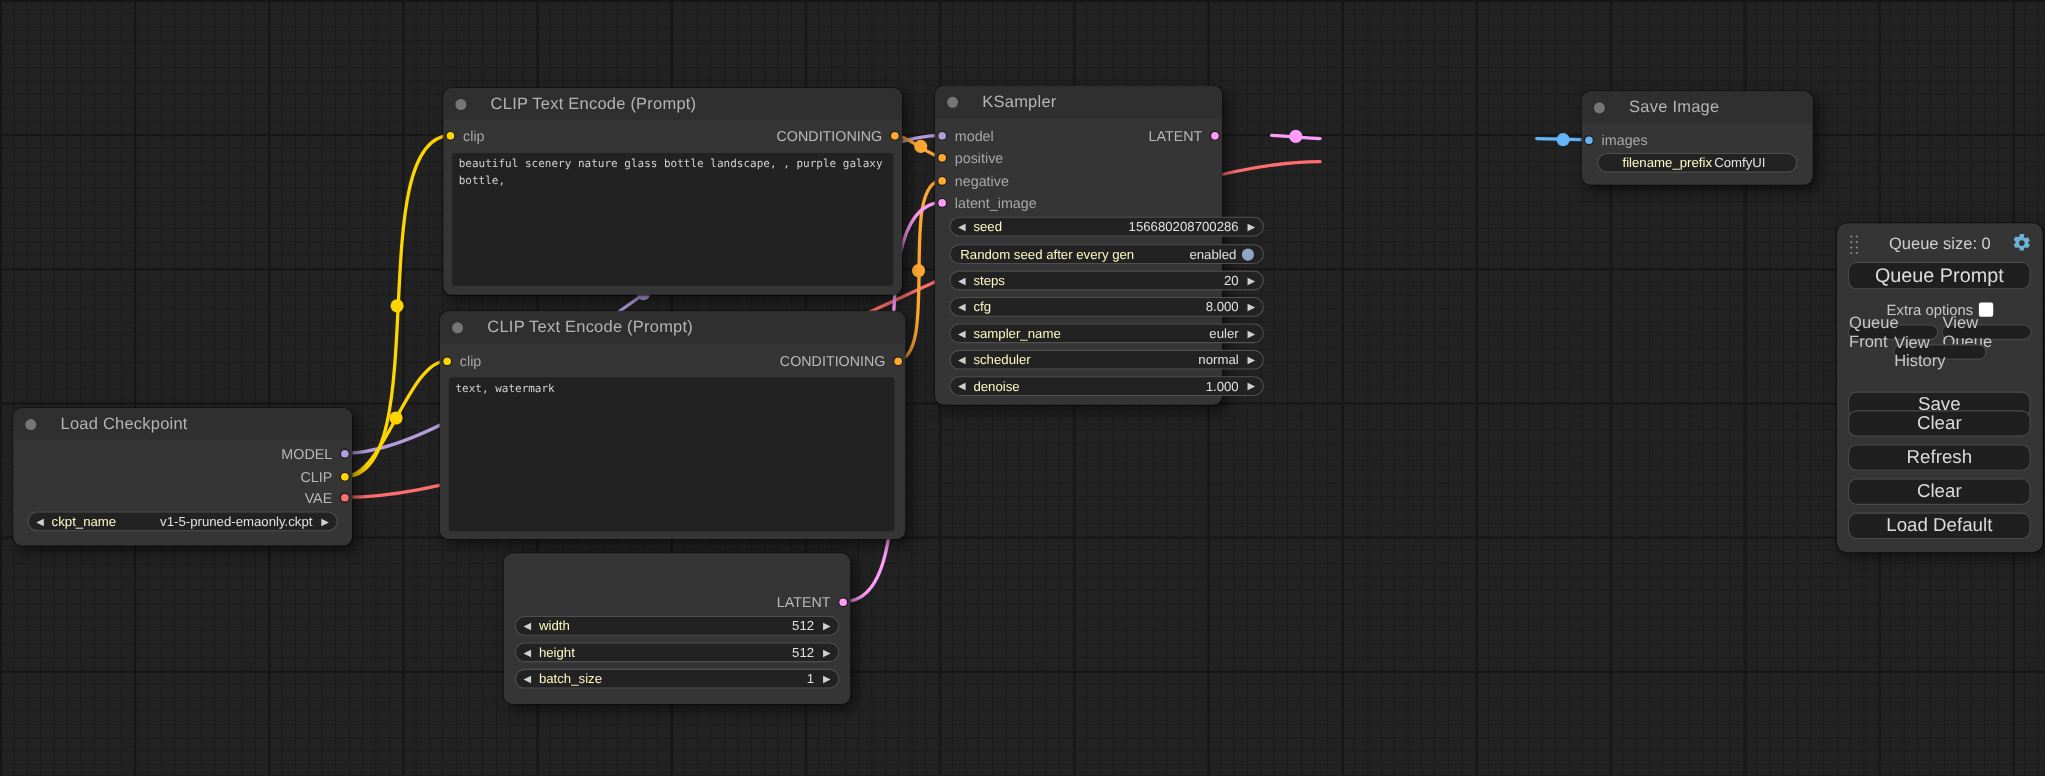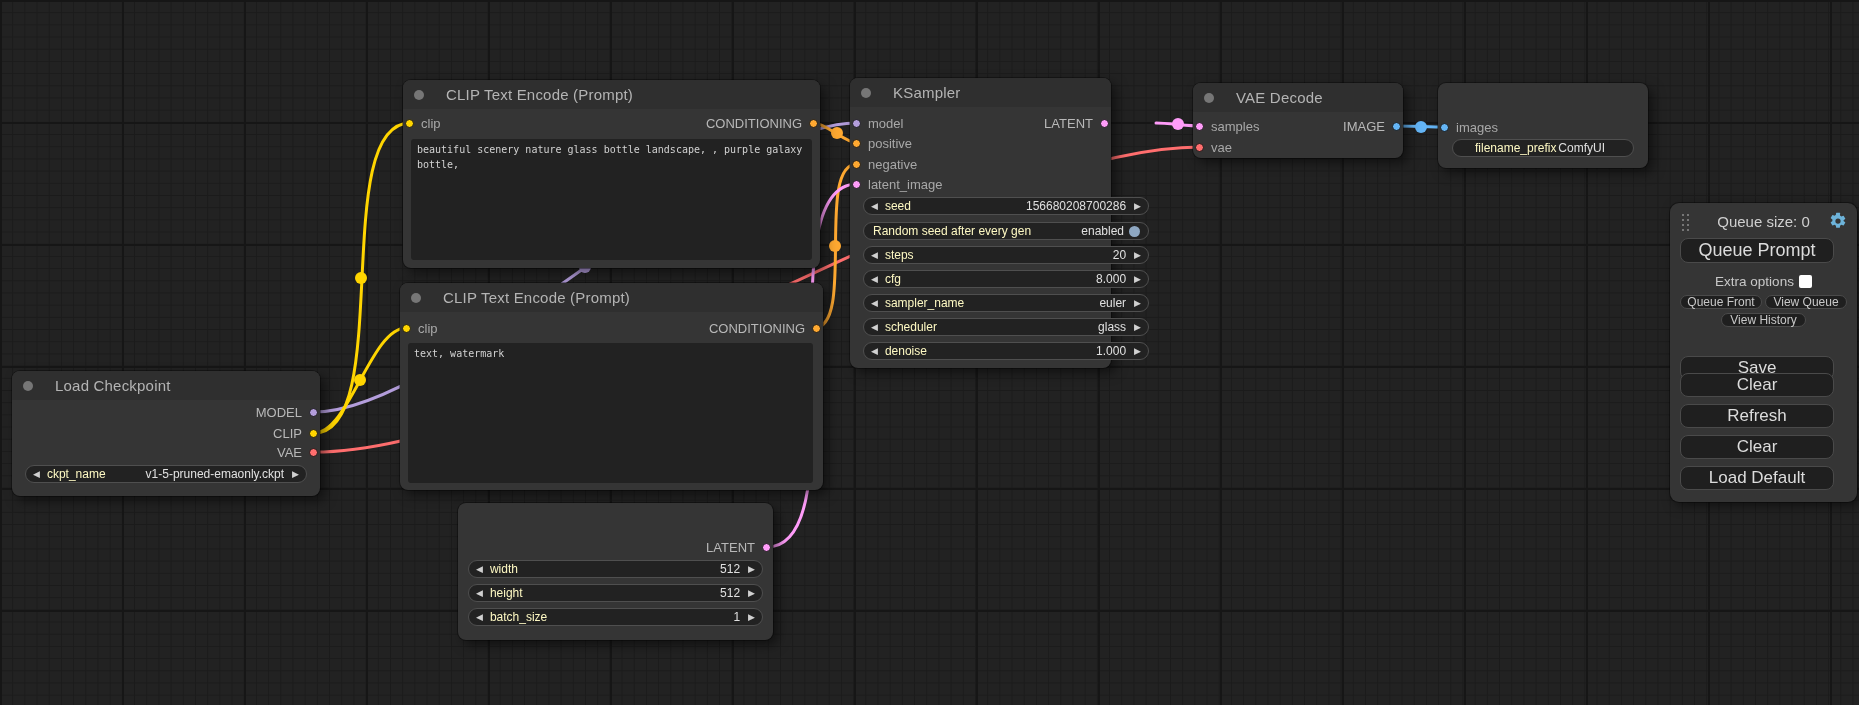--- a/index.html
+++ b/index.html
@@ -47,30 +47,30 @@
   
   #menu{
     position:absolute;left:1670px;top:203px;width:187px;height:299px;z-index:3;
     background:#353535;border-radius:9px;box-shadow:0 0 0 1px rgba(0,0,0,.35),4px 4px 12px rgba(0,0,0,.5);
   }
   .menu-title{position:absolute;top:10px;left:0;width:100%;text-align:center;color:#cfcfcf;font-size:15px;}
   .drag-dots{position:absolute;left:12px;top:11px;display:grid;grid-template-columns:repeat(2,4px);grid-template-rows:repeat(4,4px);gap:1px;}
   .drag-dots i{width:2px;height:2px;border-radius:50%;background:#8d8d8d;}
   .gear{position:absolute;right:10px;top:9px;width:18px;height:18px;}
   .mbtn{
-    position:absolute;left:10px;width:154px;height:24px;box-sizing:border-box;
+    position:absolute;left:10px;width:166px;height:24px;box-sizing:border-box;
     background:#1f1f1f;border:1px solid #4a4a4a;border-radius:8px;
     color:#dcdcdc;font-size:17px;display:flex;align-items:center;justify-content:center;
     font-family:"Liberation Sans",sans-serif;
   }
   .mbtn.primary{font-size:18px;height:25px;}
   .sbtn{
     position:absolute;height:14px;box-sizing:border-box;
     background:#1f1f1f;border:1px solid #4a4a4a;border-radius:7px;
-    color:#c8c8c8;font-size:12px;display:flex;align-items:center;justify-content:center;
+    color:#c8c8c8;font-size:15px;display:flex;align-items:center;justify-content:center;
   }
   .extra-row{position:absolute;top:71px;left:0;width:100%;display:flex;align-items:center;justify-content:center;gap:5px;color:#c8c8c8;font-size:13.5px;}
   .checkbox{width:13px;height:13px;background:#ffffff;border-radius:2px;}
 </style>
 </head>
 <body>
 
 <div id="canvas">
 
   <svg id="wires" width="1859" height="705">
@@ -230,51 +230,37 @@
     </div>
     <div class="widget" style="left:13px;top:216px;width:286px;">
       <span class="warr">◀</span>
       <span class="wlabel">sampler_name</span>
       <span class="wvalue">euler</span>
       <span class="warr right">▶</span>
     </div>
     <div class="widget" style="left:13px;top:240px;width:286px;">
       <span class="warr">◀</span>
       <span class="wlabel">scheduler</span>
-      <span class="wvalue">glass</span>
+      <span class="wvalue">normal</span>
       <span class="warr right">▶</span>
     </div>
     <div class="widget" style="left:13px;top:264px;width:286px;">
       <span class="warr">◀</span>
       <span class="wlabel">denoise</span>
       <span class="wvalue">1.000</span>
       <span class="warr right">▶</span>
     </div>
   </div>
 
-  <div class="node" style="left:1193px;top:83px;width:210px;height:75px;">
-    <div class="node-title">
-      <span class="title-dot"></span>
-      <span>VAE Decode</span>
-    </div>
-    <div class="port in" style="top:34px">
-      <span class="pdot" style="background-color: rgb(255, 156, 249);"></span>
-      <span>samples</span>
-    </div>
-    <div class="port in" style="top:55px">
-      <span class="pdot" style="background-color: rgb(255, 110, 110);"></span>
-      <span>vae</span>
-    </div>
-    <div class="port out" style="top:34px">
-      <span class="pdot" style="background-color: rgb(100, 181, 246);"></span>
-      <span>IMAGE</span>
-    </div>
-  </div>
 
   <div class="node" style="left:1438px;top:83px;width:210px;height:85px;">
+    <div class="node-title">
+      <span class="title-dot"></span>
+      <span>Save Image</span>
+    </div>
     <div class="port in" style="top:35px">
       <span class="pdot" style="background-color: rgb(100, 181, 246);"></span>
       <span>images</span>
     </div>
     <div class="widget" style="left:14px;top:56px;width:182px;padding:0 14px;">
       <span class="wlabel" style="margin-left:8px">filename_prefix</span>
       <span class="wvalue" style="margin-right:14px">ComfyUI</span>
     </div>
   </div>
 

